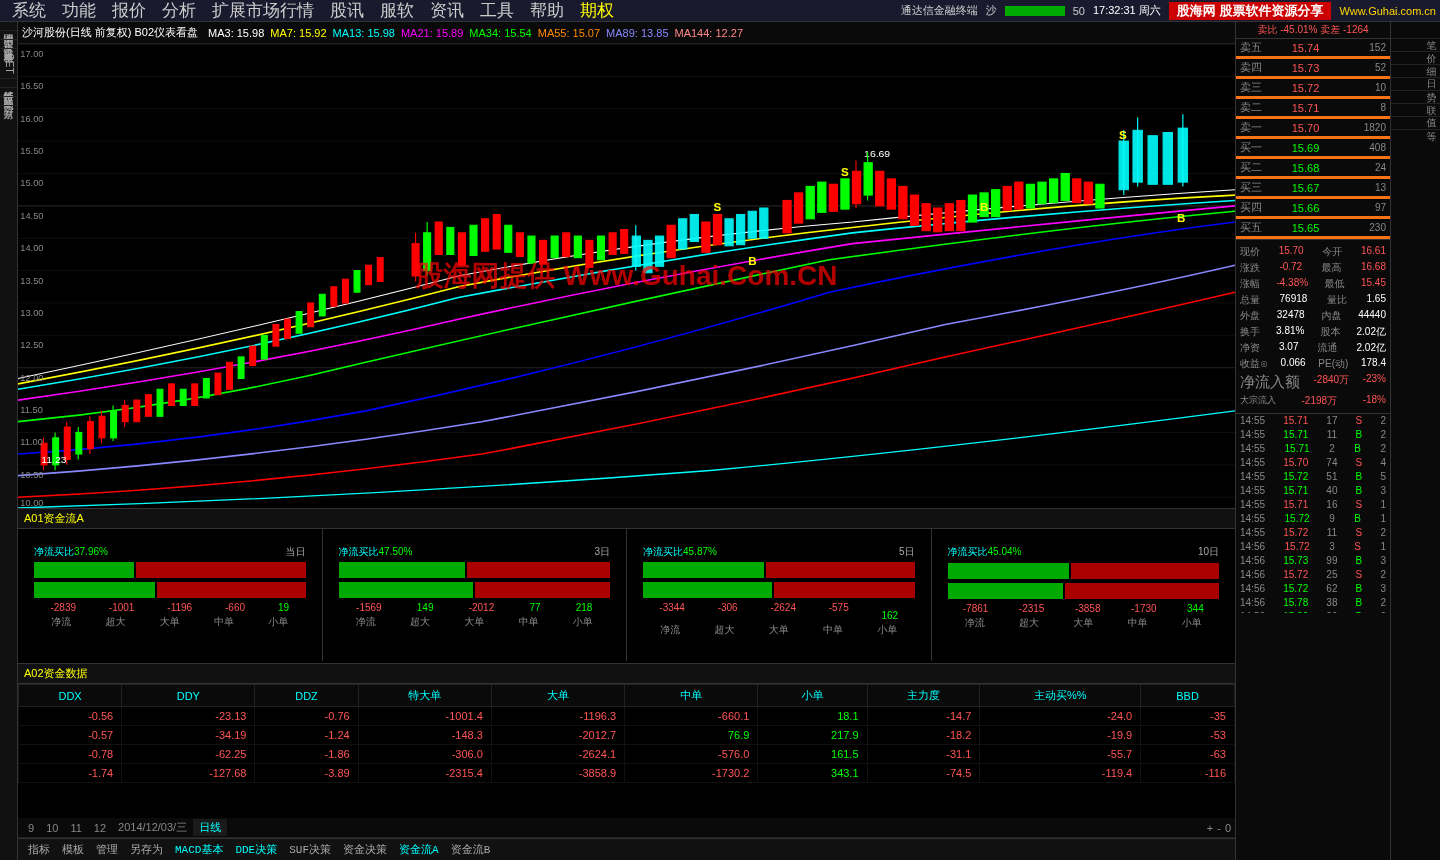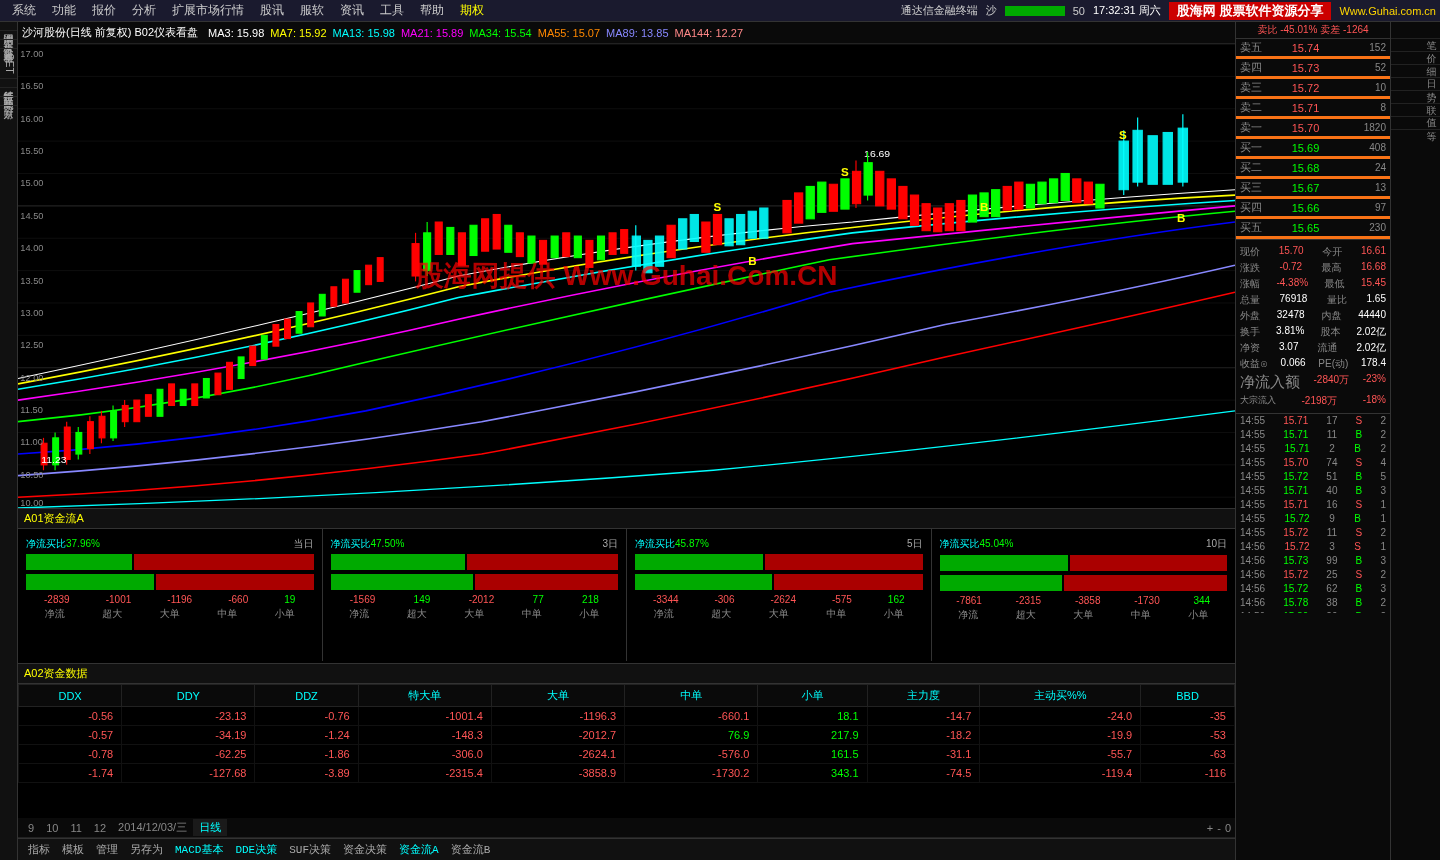--- a/index.html
+++ b/index.html
@@ -1,20 +1,20 @@
 <!DOCTYPE html>
 <html><head>
   <meta charset="utf-8">
   <style>
     * { margin: 0; padding: 0; box-sizing: border-box; }
     body { background: #000; color: #fff; font-family: 'SimHei', 'Microsoft YaHei', sans-serif; font-size: 12px; width: 1440px; height: 860px; overflow: hidden; }
 
     
     #top-menu { background: #1a1a2e; height: 22px; display: flex; align-items: center; padding: 0 4px; border-bottom: 1px solid #333; }
-    .menu-item { color: #ccc; padding: 0 8px; cursor: pointer; font-size: 12px; }
+    .menu-item { color: #ccc; padding: 0 8px; cursor: pointer; font-size: 17px; }
     .menu-item.active { color: #ff0; }
     .top-right-info { margin-left: auto; display: flex; align-items: center; gap: 8px; color: #ccc; font-size: 11px; }
     .green-bar { background: #0a0; width: 60px; height: 10px; display: inline-block; vertical-align: middle; }
     .time-display { color: #fff; }
 
     
     #main-container { display: flex; height: 838px; }
 
     
     #left-sidebar { width: 18px; background: #111; display: flex; flex-direction: column; border-right: 1px solid #333; }
@@ -37,21 +37,21 @@
     
     #watermark { position: absolute; top: 50%; left: 50%; transform: translate(-50%, -50%); color: #ff0000; font-size: 28px; font-weight: bold; opacity: 0.7; white-space: nowrap; pointer-events: none; }
 
     
     #bottom-panels { height: 310px; border-top: 1px solid #333; display: flex; flex-direction: column; }
 
     
     #capital-flow-panel { height: 155px; background: #000; border-bottom: 1px solid #333; }
     .panel-header { background: #111; padding: 2px 6px; color: #ff0; font-size: 11px; border-bottom: 1px solid #333; }
     .flow-grid { display: flex; height: calc(100% - 22px); }
-    .flow-section { flex: 1; border-right: 1px solid #333; padding: 8px; }
+    .flow-section { flex: 1; border-right: 1px solid #333; padding: 16px; }
     .flow-section:last-child { border-right: none; }
 
     
     #data-table-panel { flex: 1; background: #000; }
     .data-table { width: 100%; border-collapse: collapse; font-size: 11px; }
     .data-table th { background: #0a0a0a; color: #0ff; padding: 3px 6px; border: 1px solid #222; text-align: center; font-weight: normal; }
     .data-table td { padding: 3px 8px; border: 1px solid #111; text-align: right; }
     .td-red { color: #f55; }
     .td-green { color: #0f0; }
 
@@ -411,21 +411,21 @@
             </div>
             <div style="display:flex;gap:2px;height:16px;margin-bottom:4px;">
               <div style="background:#0a0;width:48%;height:100%;"></div>
               <div style="background:#a00;width:52%;height:100%;"></div>
             </div>
             <div style="display:flex;justify-content:space-around;font-size:10px;margin-bottom:2px;">
               <span style="color:#f55;">-3344</span>
               <span style="color:#f55;">-306</span>
               <span style="color:#f55;">-2624</span>
               <span style="color:#f55;">-575</span>
-              <span style="color:#0f0;">162</span>
+              <span style="color:#0f0;margin-top:8px;">162</span>
             </div>
             <div style="display:flex;justify-content:space-around;font-size:10px;color:#888;">
               <span>净流</span>
                 <span>超大</span>
                 <span>大单</span>
                 <span>中单</span>
                 <span>小单</span>
             </div>
           </div>
 

